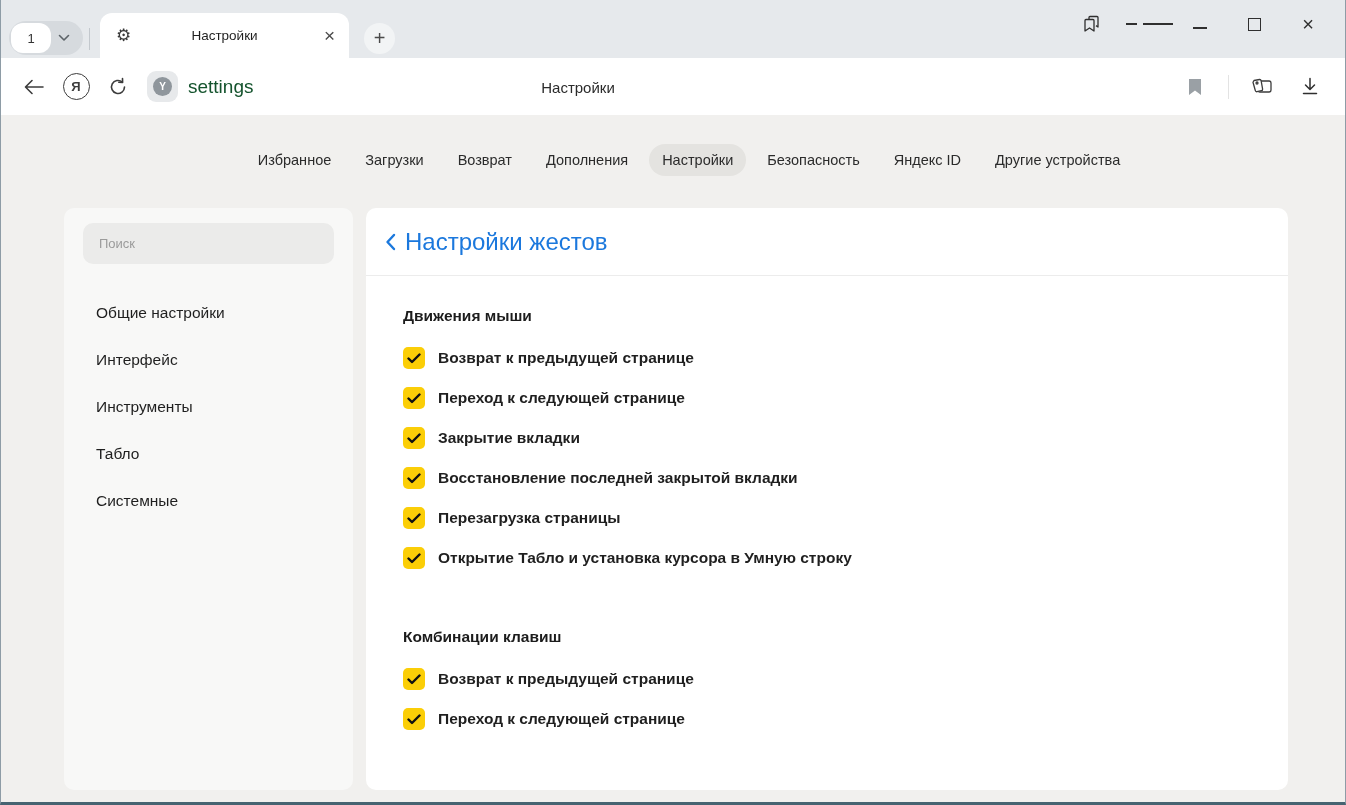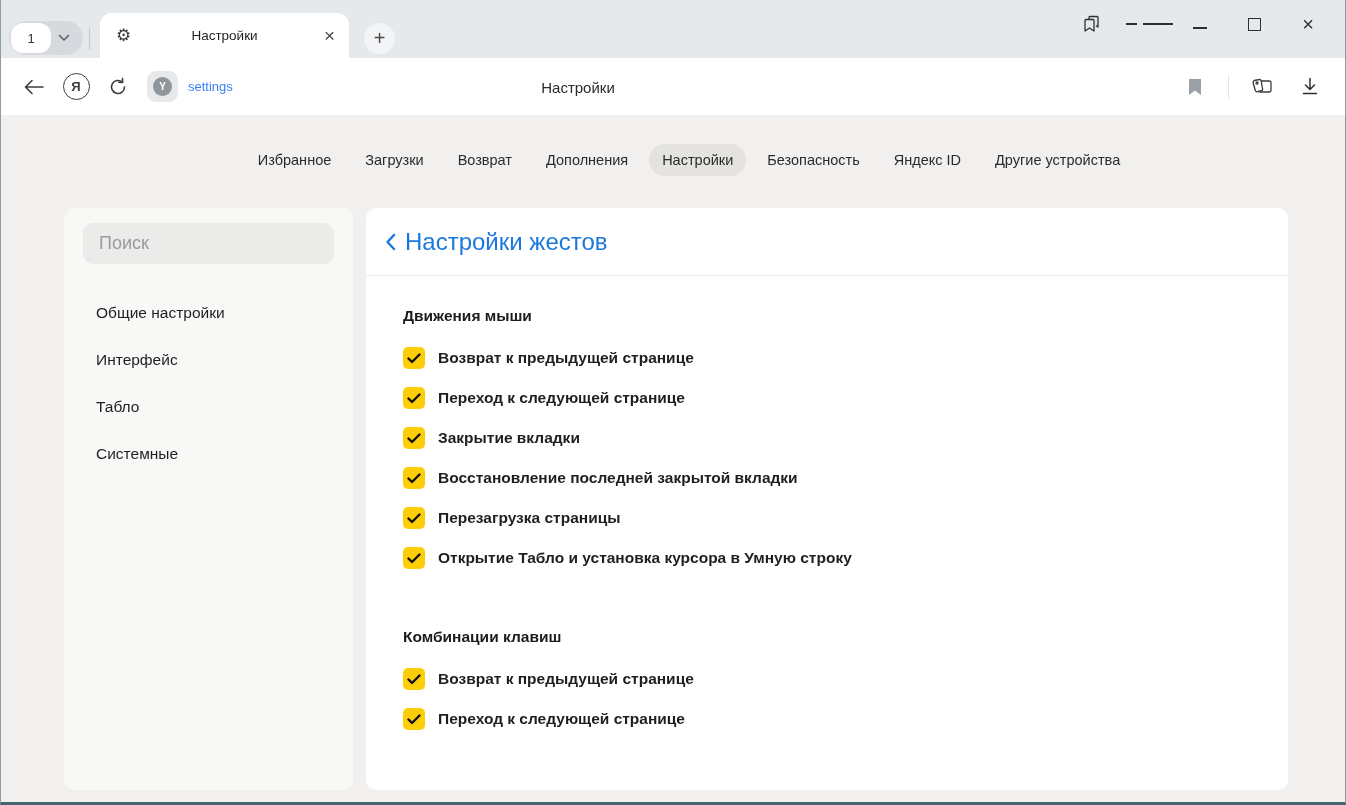--- a/index.html
+++ b/index.html
@@ -55,41 +55,41 @@
   }
   .site-chip{
     width:31px; height:31px; background:#e7e9eb; border-radius:9px; margin-left:8px;
     display:flex; align-items:center; justify-content:center; cursor:pointer;
   }
   .site-badge{
     width:19px; height:19px; background:#8f969c; border-radius:50%;
     display:flex; align-items:center; justify-content:center;
     color:#fff; font-size:10px; font-weight:bold;
   }
-  .url-text{ margin-left:10px; font-size:13px; color:#3b82f6; }
+  .url-text{ margin-left:10px; font-size:19px; color:#14532d; }
   .omni-title{
     position:absolute; left:577px; top:50%; transform:translate(-50%,-50%);
     font-size:15px; color:#2b2b2b;
   }
   .toolbar .right{ position:absolute; right:14px; top:0; height:100%; display:flex; align-items:center; gap:6px; }
   .t-div{ width:1px; height:24px; background:#e3e3e3; margin:0 6px; }
   
   .navrow{ position:absolute; left:0; top:115px; width:100%; height:90px;
     display:flex; align-items:center; justify-content:center; gap:8px;padding-left:32px; }
   .navtab{ padding:8px 13px; font-size:14.5px; color:#2b2b2b; border-radius:16px; cursor:pointer; white-space:nowrap; }
   .navtab.active{ background:#e4e3e0; }
   
   .sidebar{
     position:absolute; left:63px; top:208px; width:289px; height:582px;
     background:#f8f8f7; border-radius:10px;
   }
   .search{
     position:absolute; left:19px; top:15px; width:251px; height:41px;
     background:#ebebea; border:none; border-radius:10px; outline:none;
-    padding:0 16px; font-size:18px; color:#333;
+    padding:0 16px; font-size:13px; color:#333;
     font-family:"Liberation Sans","DejaVu Sans",sans-serif;
   }
   .search::placeholder{ color:#9b9b9b; }
   .side-list{ position:absolute; left:0; top:86px; width:100%; }
   .side-item{ padding:10px 0 10px 32px; font-size:15.5px; color:#1f1f1f; cursor:pointer; margin-bottom:9px; }
   
   .main{
     position:absolute; left:365px; top:208px; width:922px; height:582px;
     background:#fff; border-radius:10px;
   }
@@ -216,20 +216,21 @@
     <div class="navtab">Безопасность</div>
     <div class="navtab">Яндекс ID</div>
     <div class="navtab">Другие устройства</div>
   </div>
 
   <div class="sidebar">
     <input class="search" type="text" placeholder="Поиск" style="">
     <div class="side-list">
       <div class="side-item">Общие настройки</div>
       <div class="side-item">Интерфейс</div>
+      <div class="side-item">Инструменты</div>
       <div class="side-item">Табло</div>
       <div class="side-item">Системные</div>
     </div>
   </div>
 
   <div class="main">
     <div class="main-header">
       <span class="back-ch">
         <svg width="11" height="18" viewBox="0 0 11 18">
             <path d="M9 2 L2.5 9 L9 16" fill="none" stroke="#1b78dd" stroke-width="2.4" stroke-linecap="round" stroke-linejoin="round"></path>

